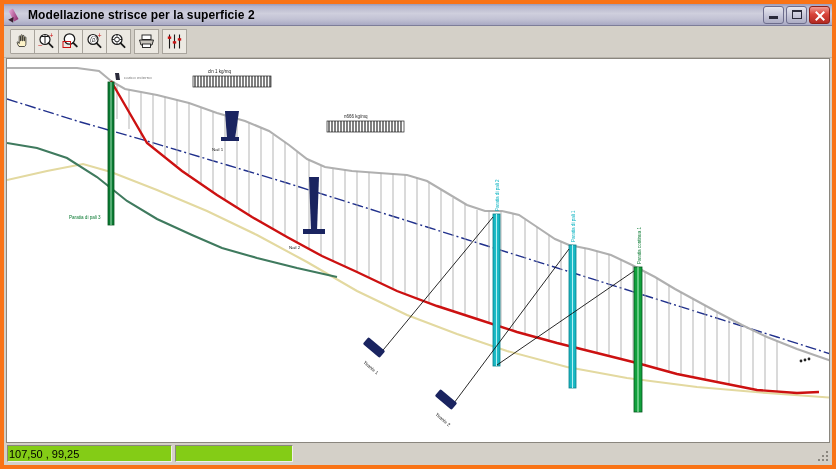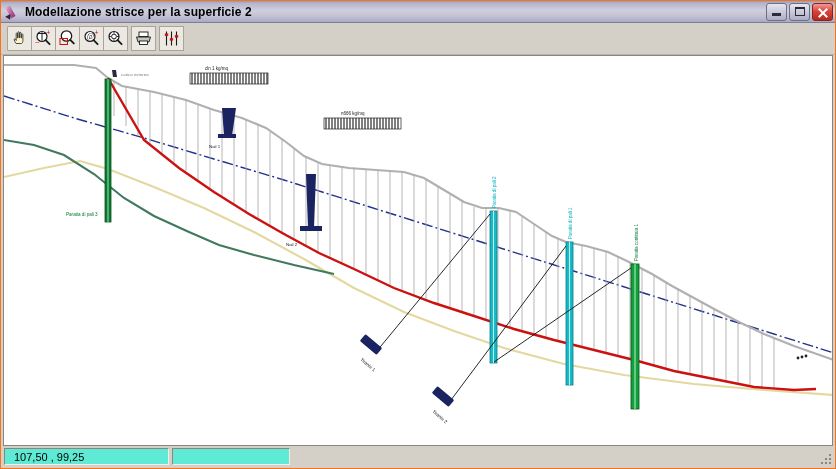--- a/index.html
+++ b/index.html
@@ -7,21 +7,21 @@
     width: 836px; height: 469px;
     font-family: "Liberation Sans", sans-serif;
     background: #d4d0c8;
     overflow: hidden;
   }
 
   .window {
     width: 836px; height: 469px;
     display: flex; flex-direction: column;
     background: #d4d0c8;
-    border: 1px solid #f97316;
+    border: 4px solid #f97316;
     position: relative;
   }
 
   
   .titlebar {
     height: 22px; flex: 0 0 22px;
     background: linear-gradient(to bottom,
        #9a9ab8 0%, #b6b6cc 12%, #cfcfdd 45%, #c2c2d4 72%, #a9a9c4 100%);
     display: flex; align-items: center;
     padding: 0 2px 0 4px;
@@ -121,23 +121,23 @@
     height: 22px; flex: 0 0 22px;
     display: flex; align-items: stretch;
     background: #d4d0c8;
     padding: 2px 2px 3px 3px;
     gap: 3px;
   }
   .sb-cell {
     border: 1px solid #9d9991;
     border-top-color: #8a867e; border-left-color: #8a867e;
     border-right-color: #f2efe9; border-bottom-color: #f2efe9;
-    background: #5eead4;
+    background: #84cc16;
     display: flex; align-items: center;
-    padding: 0 9px;
+    padding: 0 1px;
     font-size: 11px; color: #000;
     white-space: nowrap; overflow: hidden;
   }
   .sb-coords { flex: 0 0 165px; }
   .sb-hint   { flex: 1 1 auto; }
   .sb-extra  { flex: 0 0 118px; }
   .grip {
     position: absolute; right: 2px; bottom: 2px;
     width: 14px; height: 14px;
   }

